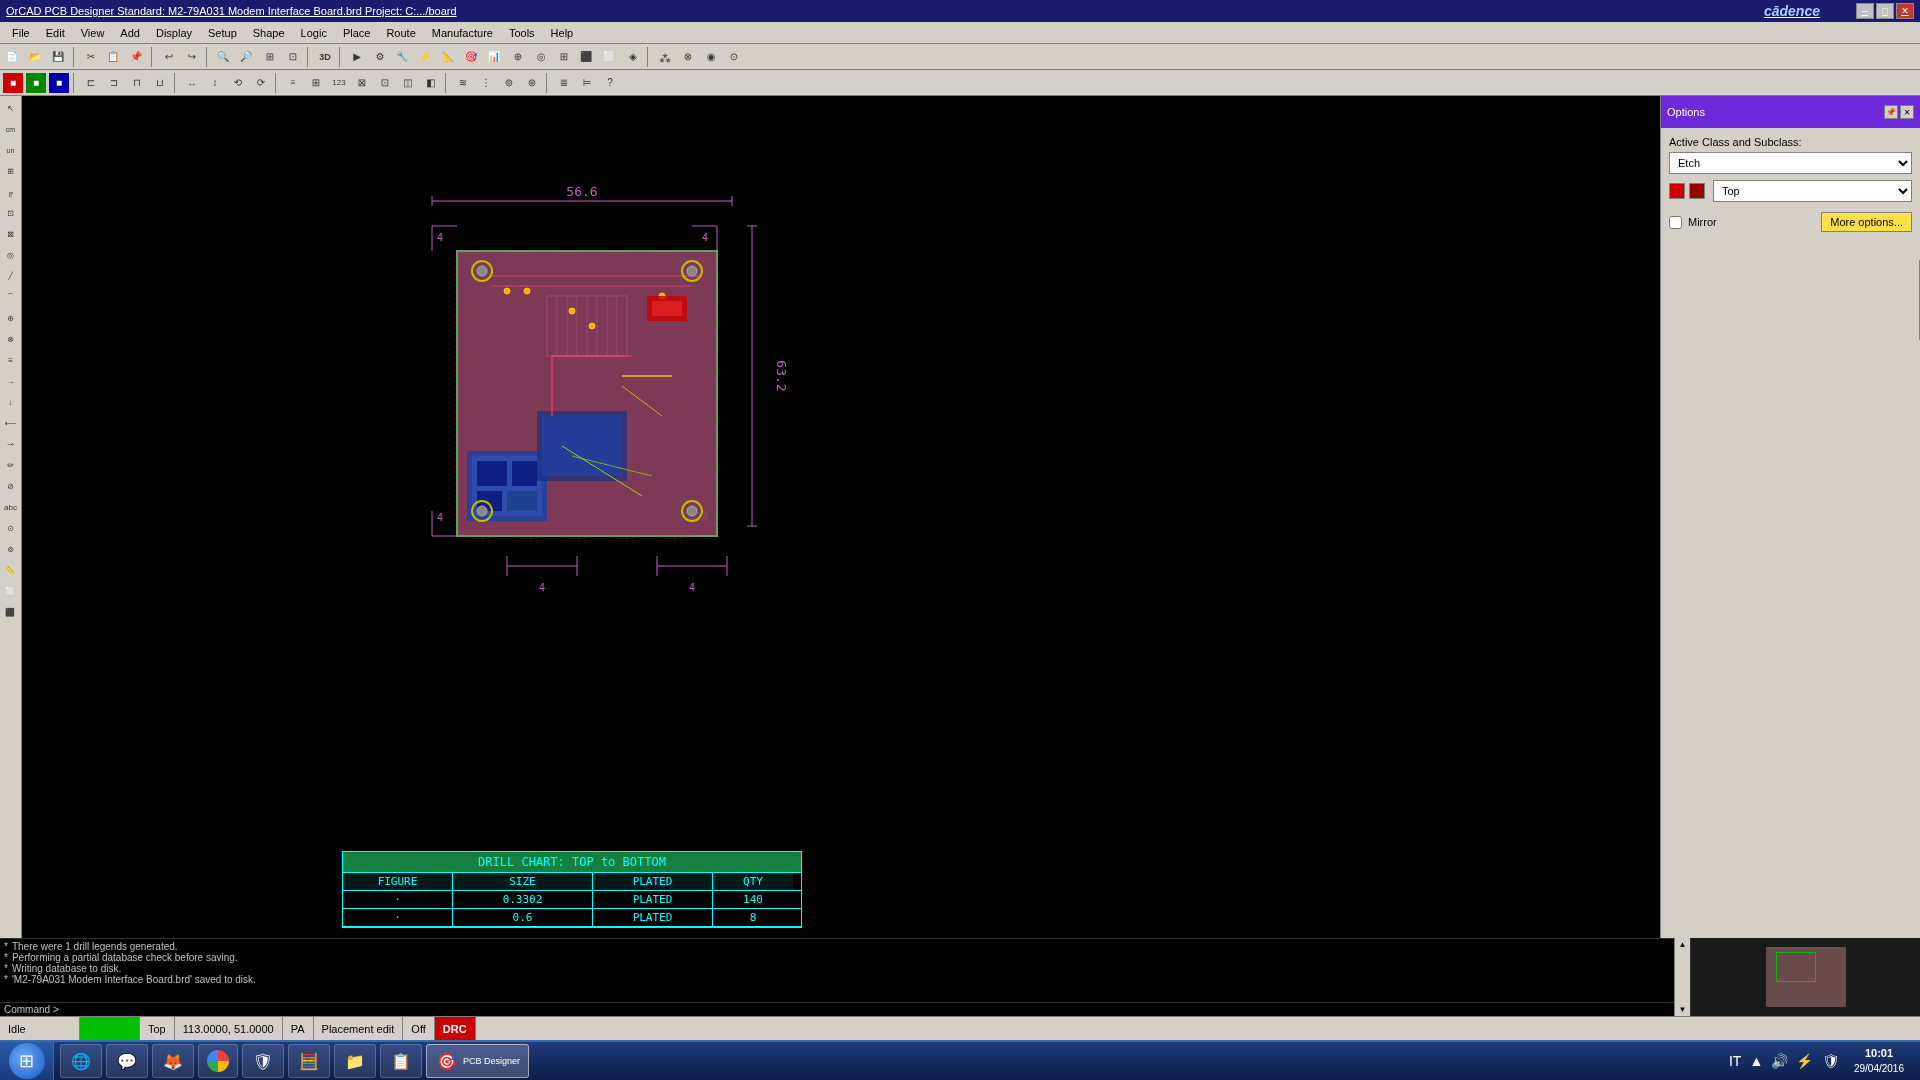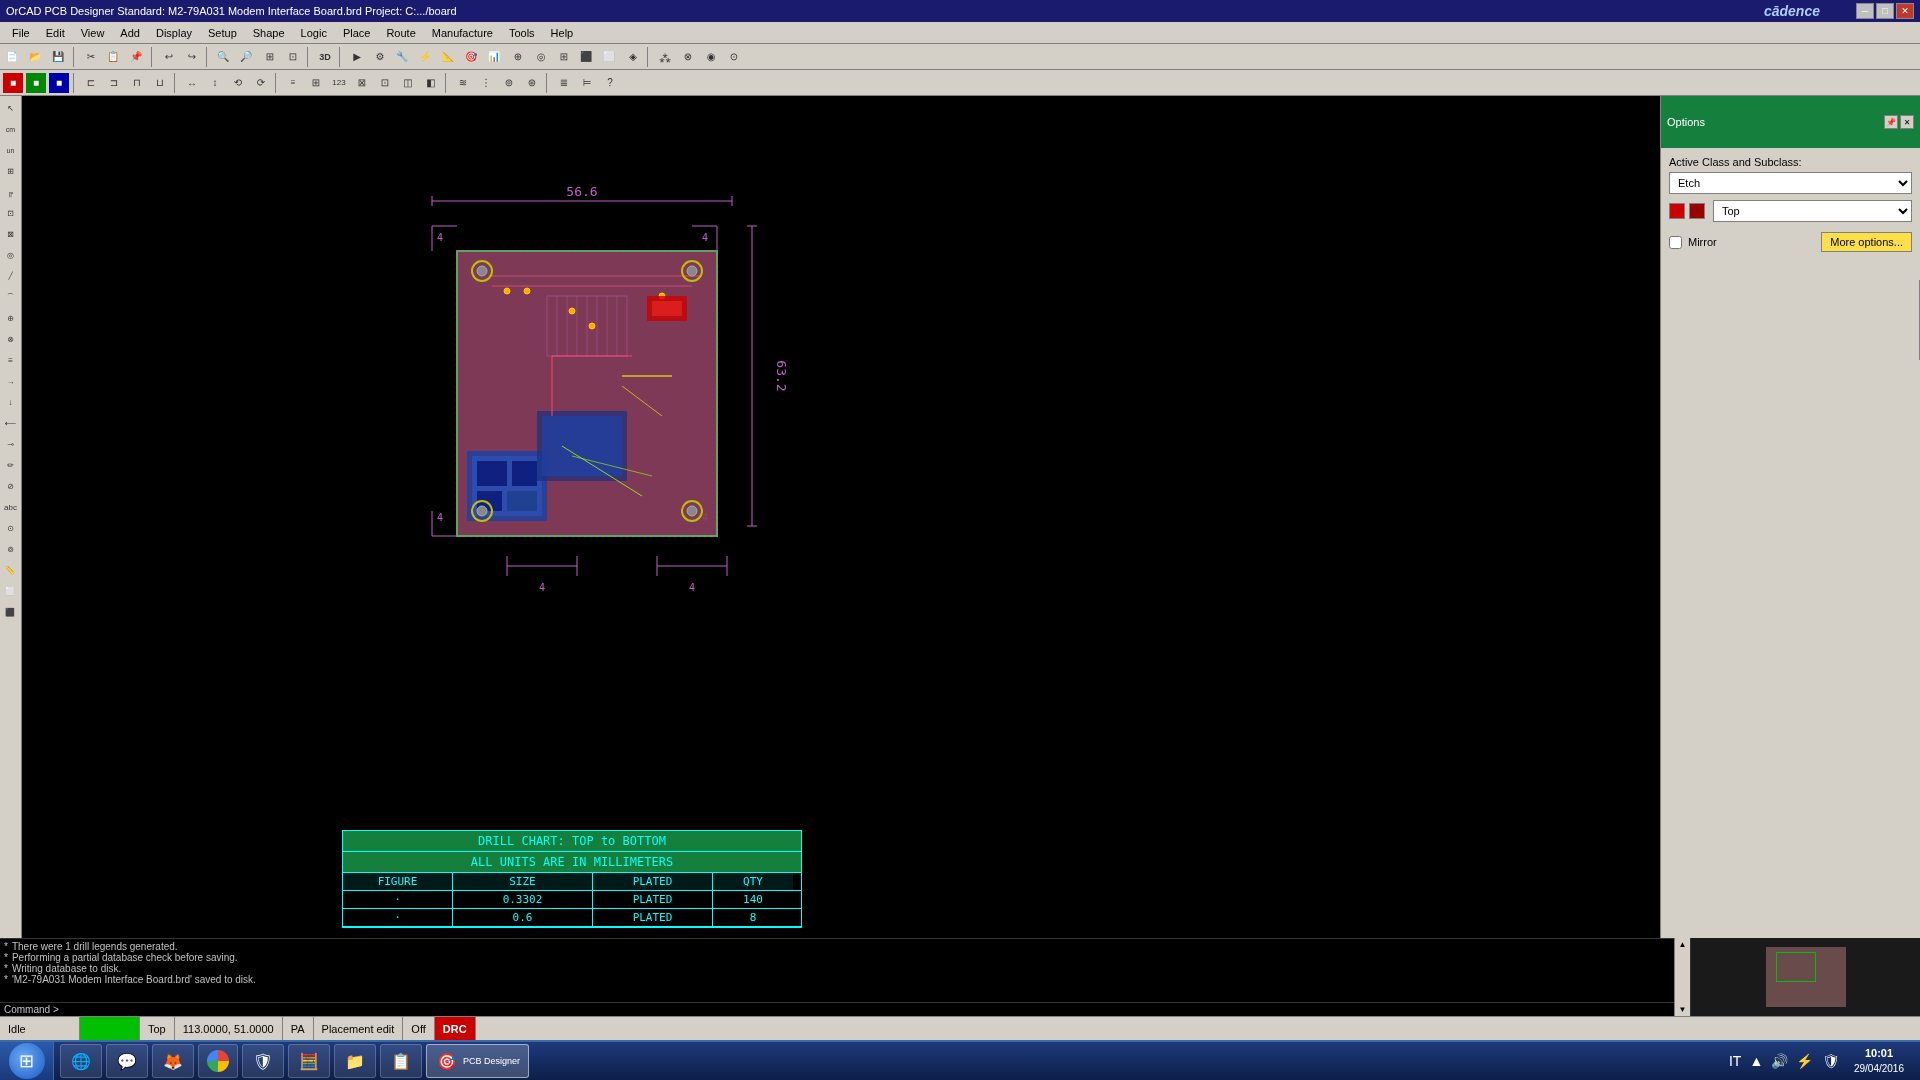--- a/index.html
+++ b/index.html
@@ -2,21 +2,21 @@
 <html><head>
   <meta charset="utf-8">
   <style>
     * { margin: 0; padding: 0; box-sizing: border-box; }
     body { width: 1920px; height: 1080px; overflow: hidden; background: #000; font-family: 'Arial', sans-serif; font-size: 11px; }
 
     
     #titlebar {
       width: 100%; height: 22px; background: #1a1a6e;
       display: flex; align-items: center; justify-content: space-between;
-      padding: 0 6px; color: #fff; font-size: 11px;
+      padding: 0 6px; color: #fff; font-size: 11px; text-decoration: underline;
     }
     #titlebar-controls { display: flex; gap: 2px; }
     .title-btn {
       width: 18px; height: 16px; background: #c0c0c0; border: 1px solid #888;
       display: flex; align-items: center; justify-content: center; font-size: 9px; cursor: pointer;
     }
     .title-btn.close { background: #c0392b; color: #fff; }
 
     
     #menubar {
@@ -81,21 +81,21 @@
     }
     .dc-cell:last-child { border-right: none; }
     .dc-col-header { background: #001a1a; }
 
     
     #right-panel {
       width: 260px; background: #d4d0c8; border-left: 1px solid #808080;
       display: flex; flex-direction: column;
     }
     #options-header {
-      background: #15803d; color: #fff; padding: 19px 6px;
+      background: #6d28d9; color: #fff; padding: 9px 6px;
       display: flex; align-items: center; justify-content: space-between;
       font-size: 11px;
     }
     #options-content { padding: 8px; }
     .options-label { font-size: 11px; color: #000; margin-bottom: 4px; }
     .options-select-row { display: flex; align-items: center; margin-bottom: 6px; gap: 4px; }
     .options-select {
       flex: 1; height: 22px; background: #fff; border: 1px solid #808080;
       font-size: 11px; padding: 0 4px; cursor: pointer;
     }
@@ -421,21 +421,20 @@
       <line x1="235" y1="140" x2="235" y2="200" stroke="#ff80ff" stroke-width="0.5" opacity="0.4"></line>
       <line x1="245" y1="140" x2="245" y2="200" stroke="#ff80ff" stroke-width="0.5" opacity="0.4"></line>
       <line x1="255" y1="140" x2="255" y2="200" stroke="#ff80ff" stroke-width="0.5" opacity="0.4"></line>
       <line x1="265" y1="140" x2="265" y2="200" stroke="#ff80ff" stroke-width="0.5" opacity="0.4"></line>
 
       <rect x="105" y="95" width="260" height="285" fill="none" stroke="#c060c0" stroke-width="1.5" stroke-dasharray="4,2"></rect>
     </svg>
 
     <div id="drill-chart" style="position:absolute; bottom:10px; left:320px; min-width:460px;">
       <div class="dc-header">DRILL CHART: TOP to BOTTOM</div>
-      <div class="dc-header" style="border-bottom:1px solid #00ffff;">ALL UNITS ARE IN MILLIMETERS</div>
       <div class="dc-row">
         <div class="dc-cell dc-col-header" style="min-width:110px;">FIGURE</div>
         <div class="dc-cell dc-col-header" style="min-width:140px;">SIZE</div>
         <div class="dc-cell dc-col-header" style="min-width:120px;">PLATED</div>
         <div class="dc-cell dc-col-header" style="min-width:80px;">QTY</div>
       </div>
       <div class="dc-row">
         <div class="dc-cell" style="min-width:110px;">·</div>
         <div class="dc-cell" style="min-width:140px;">0.3302</div>
         <div class="dc-cell" style="min-width:120px;">PLATED</div>

